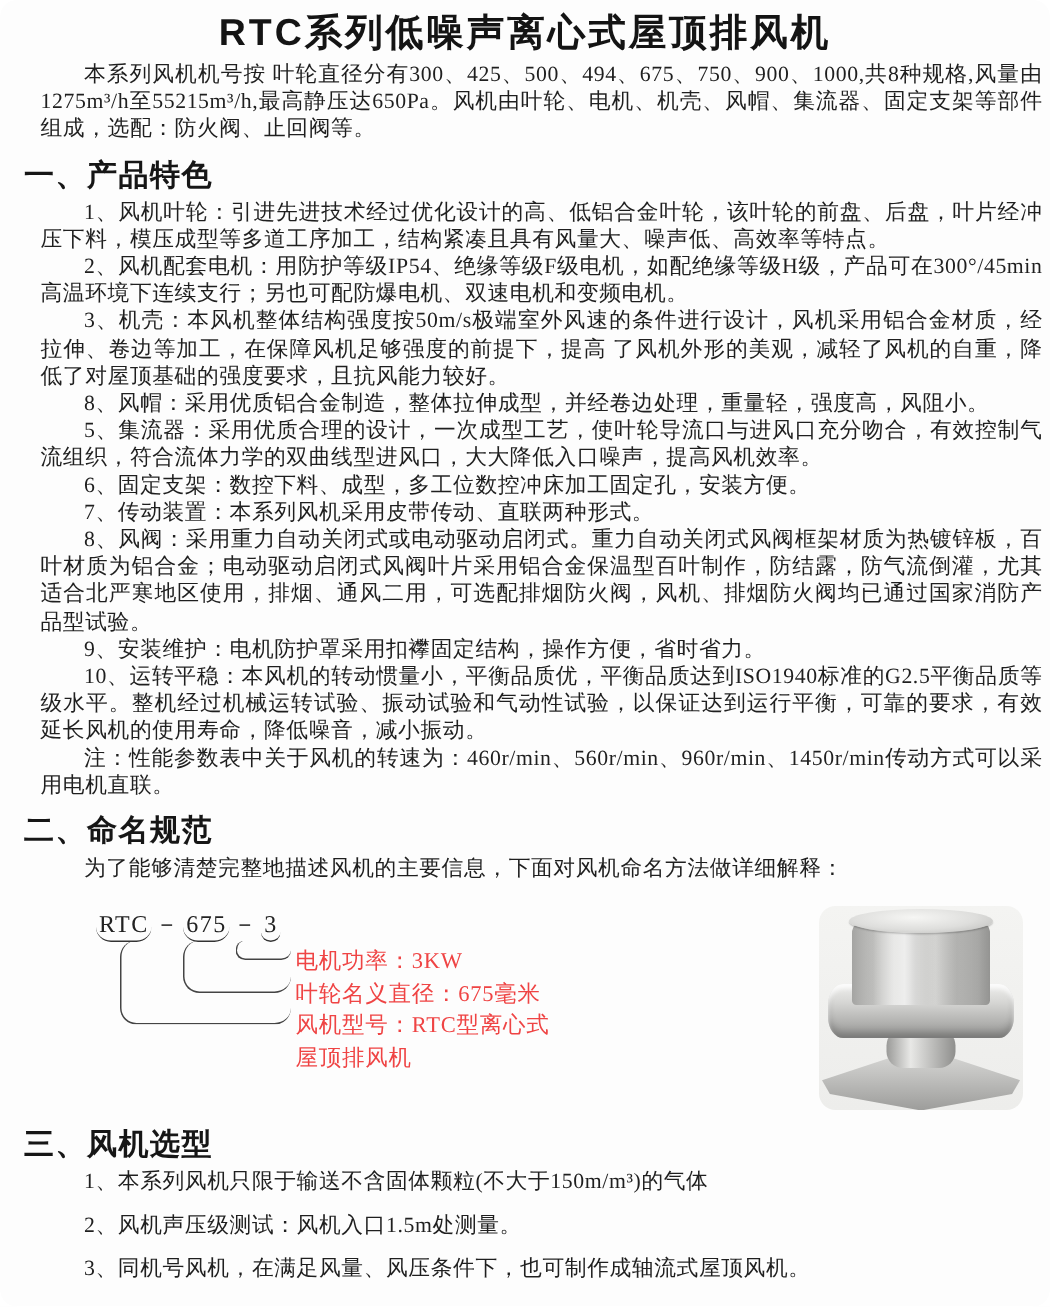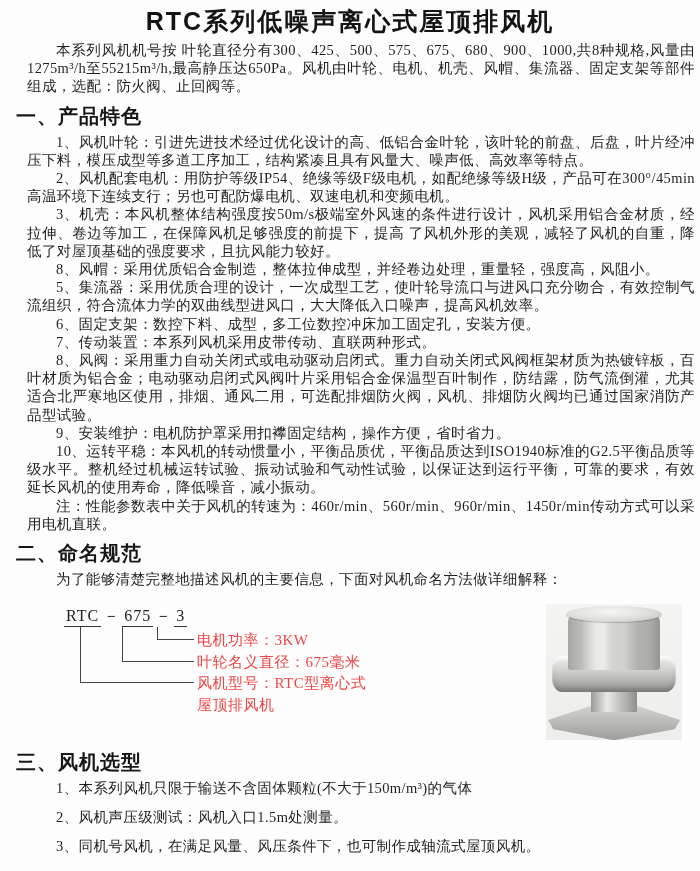--- a/index.html
+++ b/index.html
@@ -1,15 +1,15 @@
 <!DOCTYPE html>
 <html lang="zh"><head>
 <meta charset="utf-8">
 <style>
-  * { margin: 0; padding: 0; box-sizing: border-box; }
+  * { margin: 0; padding: 0; box-sizing: border-box; border-radius: 11px; }
   html, body { background: #ffffff; }
   .page {
     position: relative;
     width: 700px;
     height: 871px;
     margin: 0 auto;
     background: #fdfdfd;
     color: #1f1f1f;
     overflow: hidden;
     font-family: "Liberation Serif", "DejaVu Serif", serif;
@@ -128,21 +128,21 @@
   
   .selection-list .body-par { margin-bottom: 10px; line-height: 19px; }
 </style>
 </head>
 <body>
 
 <div class="page">
 
   <h1 class="doc-title">RTC系列低噪声离心式屋顶排风机</h1>
 
-  <p class="body-par">本系列风机机号按 叶轮直径分有300、425、500、575、675、680、900、1000,共8种规格,风量由1275m³/h至55215m³/h,最高静压达650Pa。风机由叶轮、电机、机壳、风帽、集流器、固定支架等部件组成，选配：防火阀、止回阀等。</p>
+  <p class="body-par">本系列风机机号按 叶轮直径分有300、425、500、494、675、750、900、1000,共8种规格,风量由1275m³/h至55215m³/h,最高静压达650Pa。风机由叶轮、电机、机壳、风帽、集流器、固定支架等部件组成，选配：防火阀、止回阀等。</p>
 
   <h2 class="sec-heading">一、产品特色</h2>
 
   <div class="feature-list">
     <p class="body-par">1、风机叶轮：引进先进技术经过优化设计的高、低铝合金叶轮，该叶轮的前盘、后盘，叶片经冲压下料，模压成型等多道工序加工，结构紧凑且具有风量大、噪声低、高效率等特点。</p>
     <p class="body-par">2、风机配套电机：用防护等级IP54、绝缘等级F级电机，如配绝缘等级H级，产品可在300°/45min高温环境下连续支行；另也可配防爆电机、双速电机和变频电机。</p>
     <p class="body-par">3、机壳：本风机整体结构强度按50m/s极端室外风速的条件进行设计，风机采用铝合金材质，经拉伸、卷边等加工，在保障风机足够强度的前提下，提高 了风机外形的美观，减轻了风机的自重，降低了对屋顶基础的强度要求，且抗风能力较好。</p>
     <p class="body-par">8、风帽：采用优质铝合金制造，整体拉伸成型，并经卷边处理，重量轻，强度高，风阻小。</p>
     <p class="body-par">5、集流器：采用优质合理的设计，一次成型工艺，使叶轮导流口与进风口充分吻合，有效控制气流组织，符合流体力学的双曲线型进风口，大大降低入口噪声，提高风机效率。</p>
     <p class="body-par">6、固定支架：数控下料、成型，多工位数控冲床加工固定孔，安装方便。</p>

